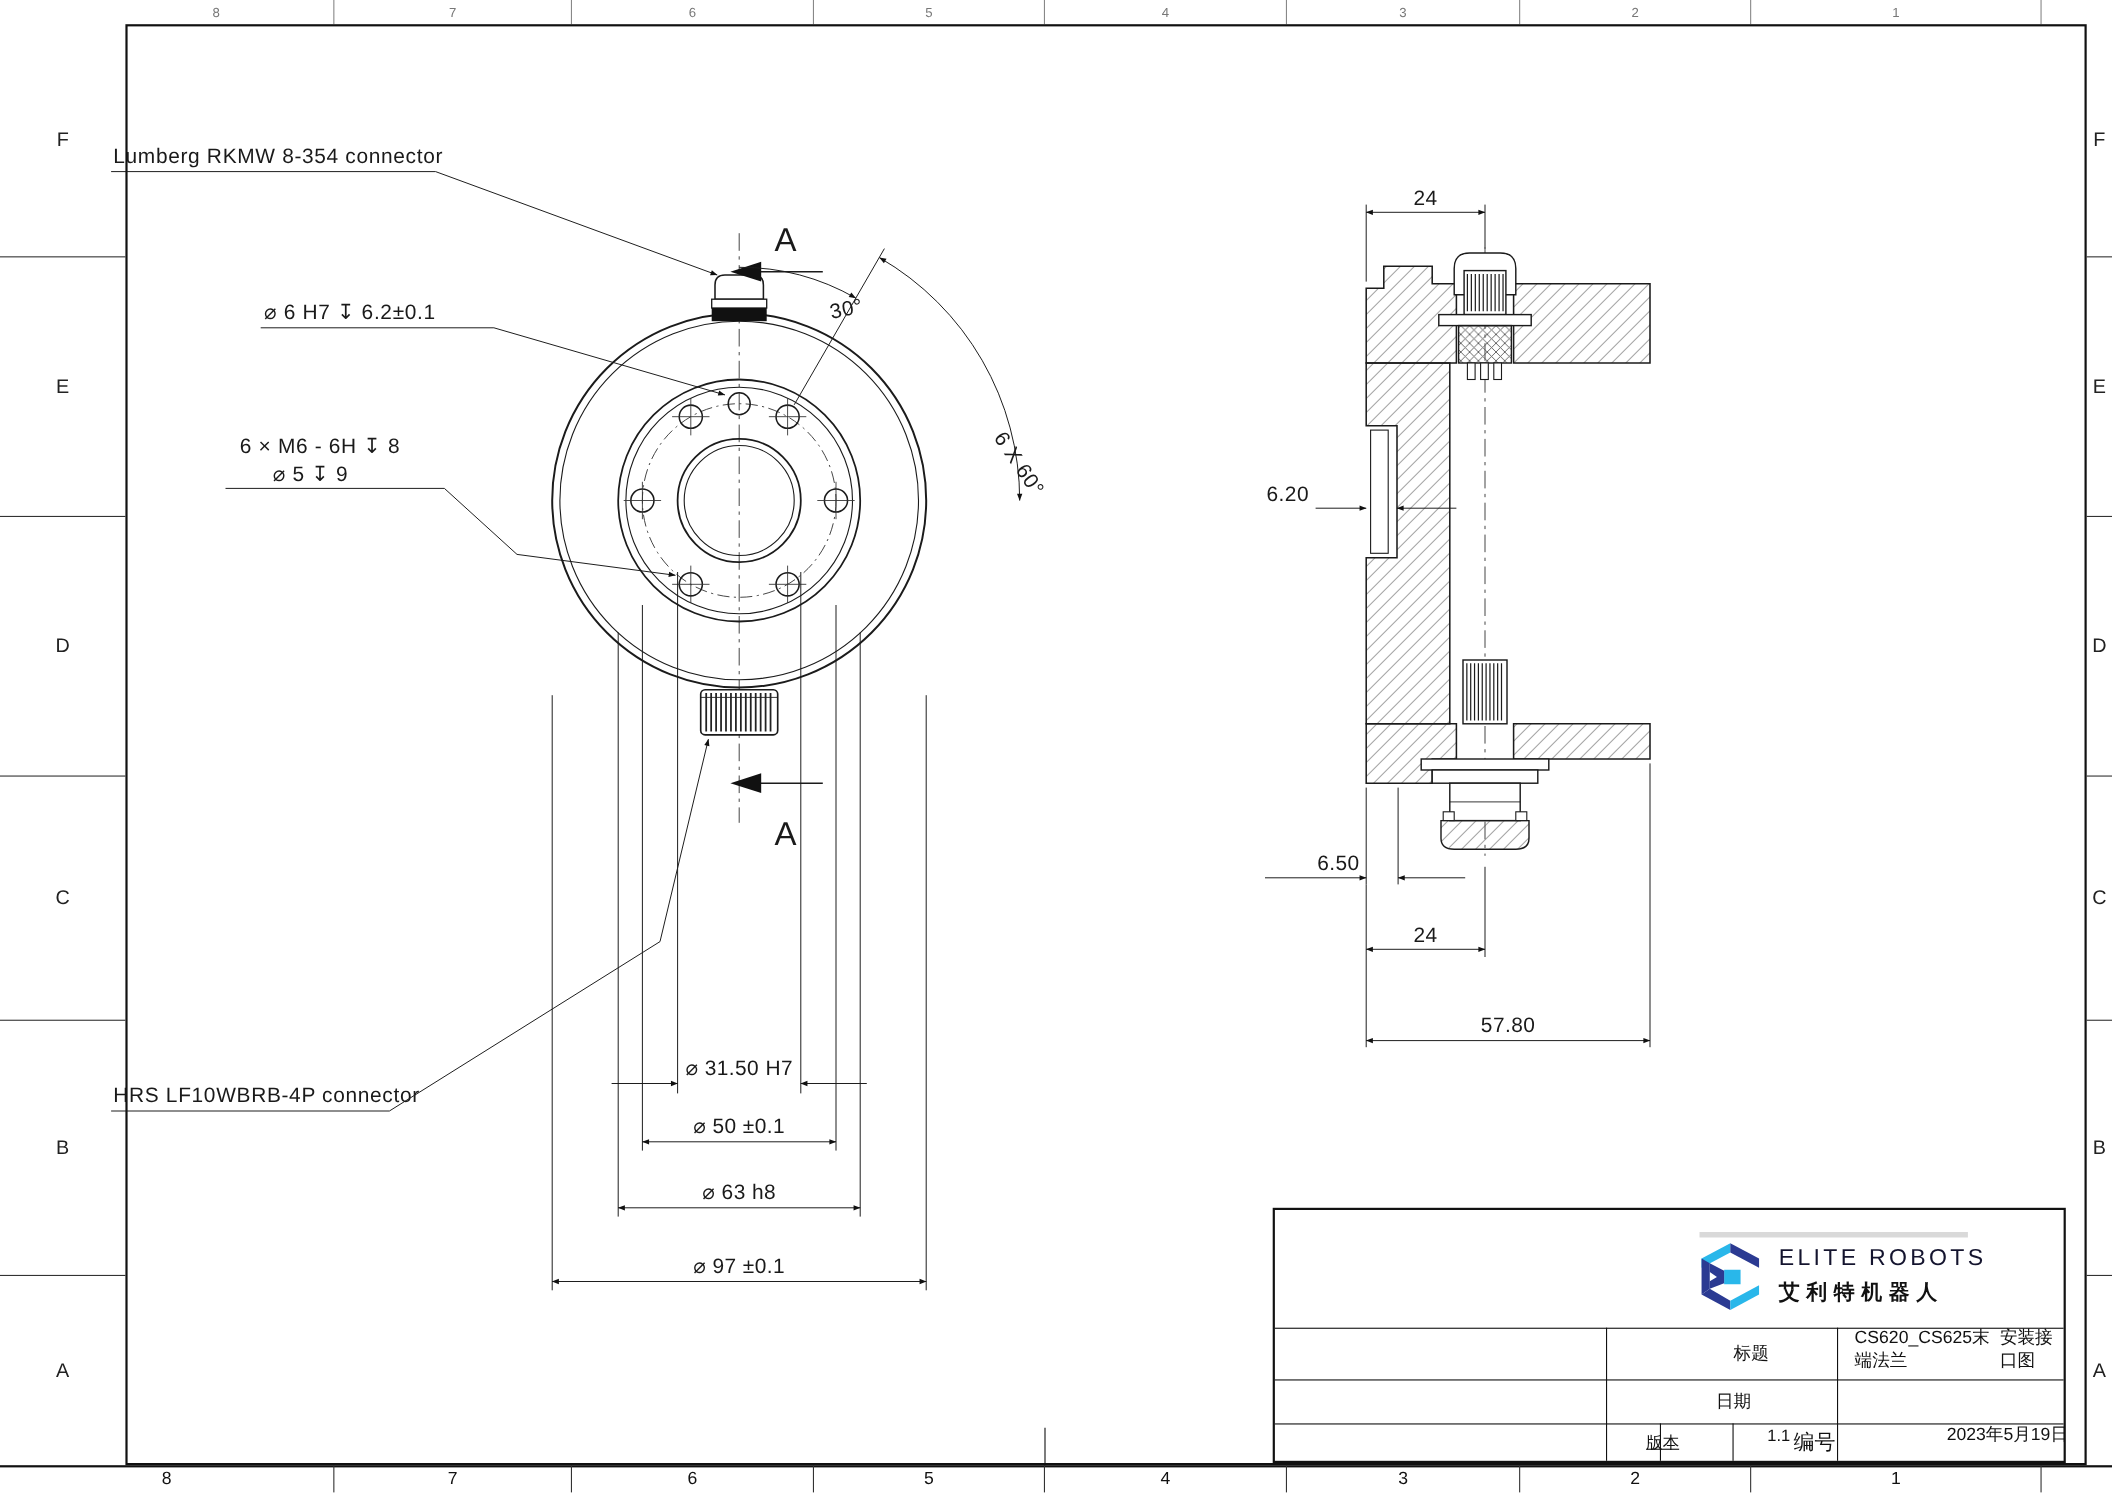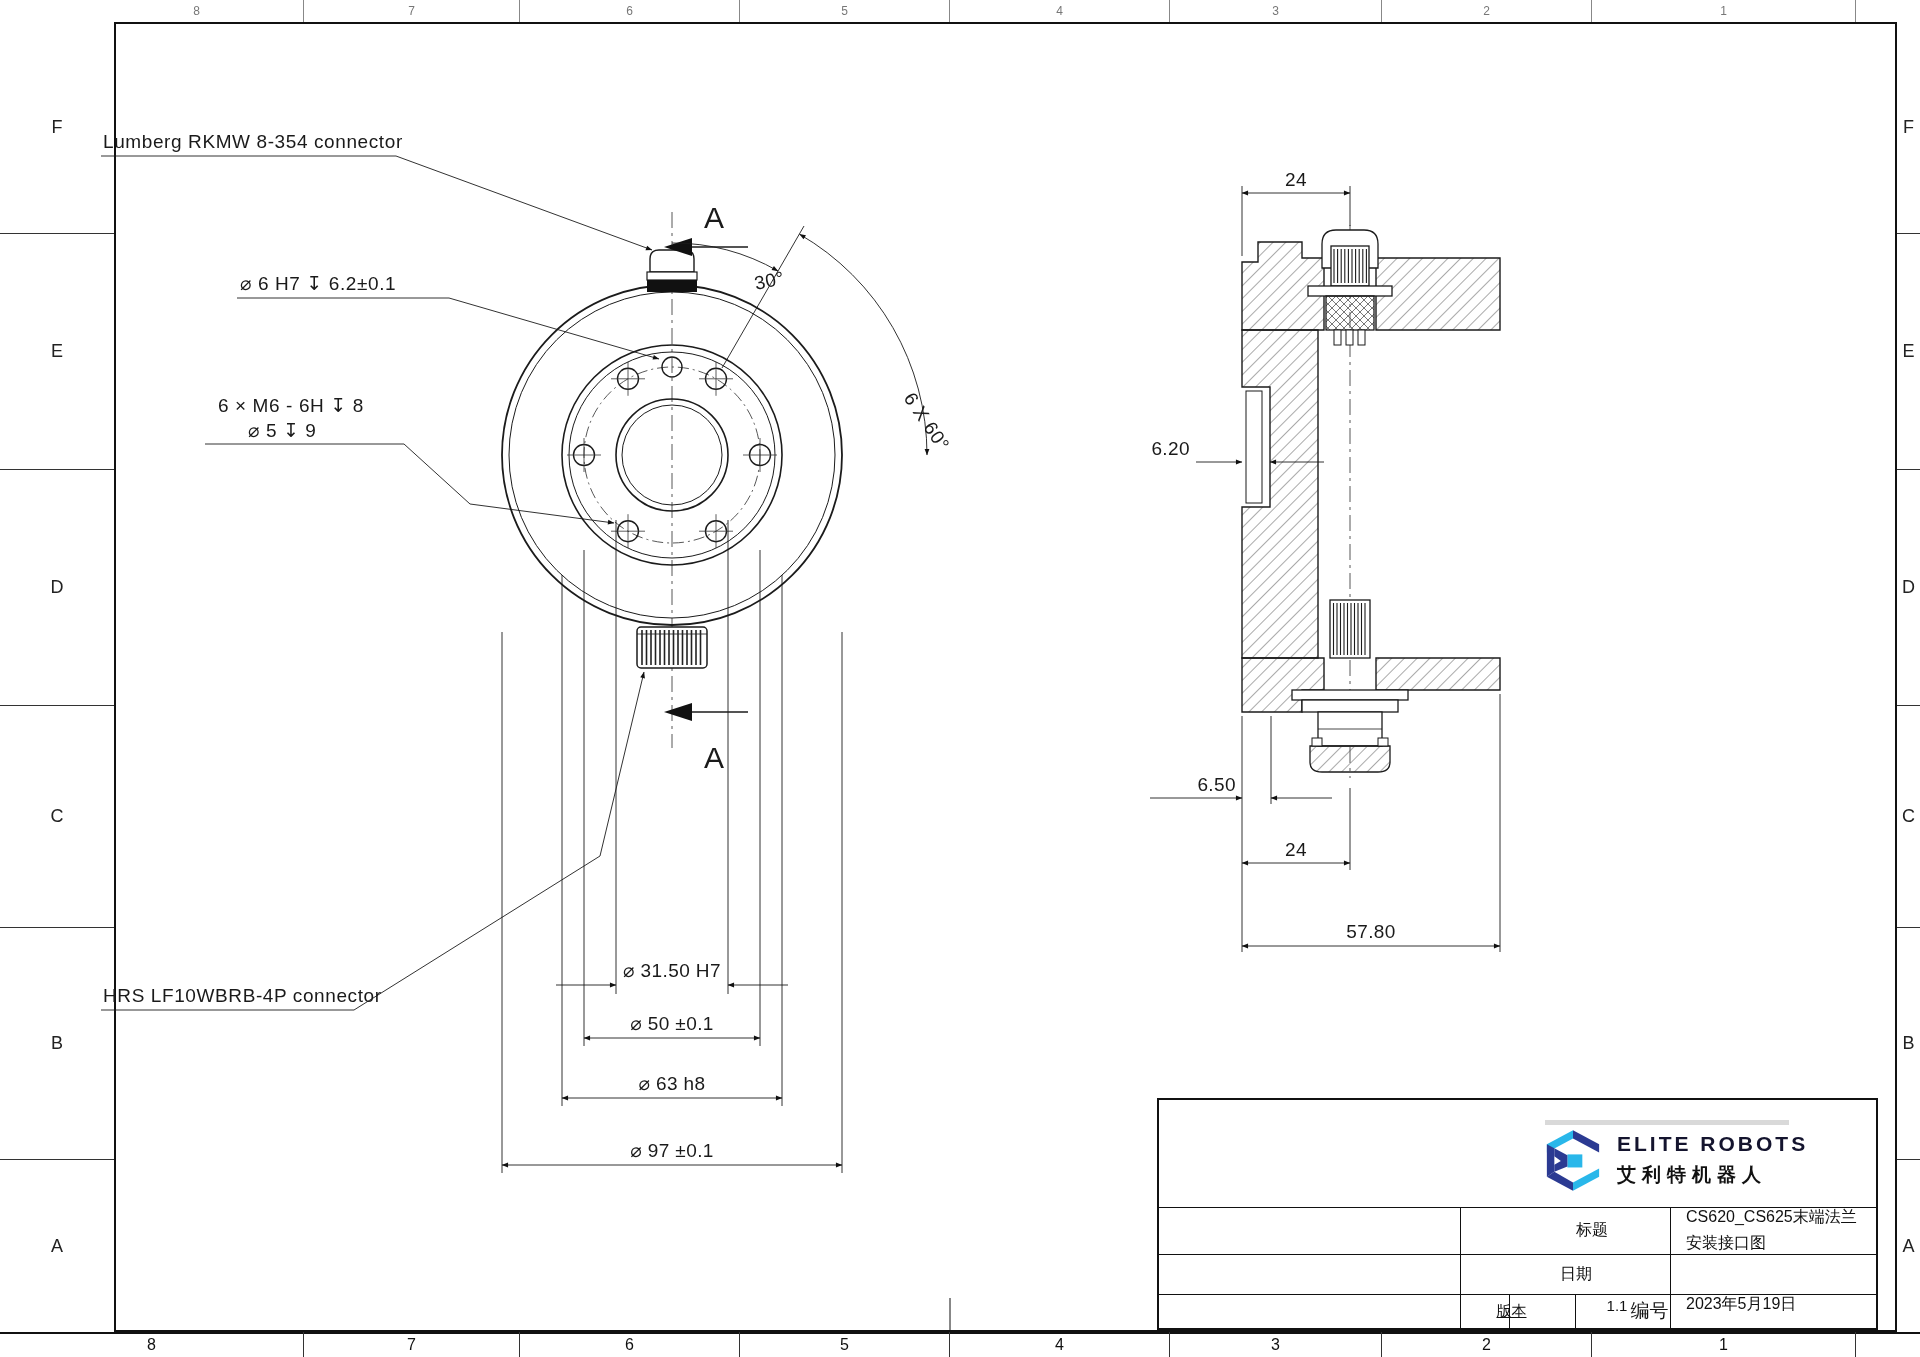--- a/index.html
+++ b/index.html
@@ -21,22 +21,22 @@
   
   svg text{font-family:"Liberation Sans","DejaVu Sans",sans-serif;fill:#1a1a1a;}
   .note{font-size:19px;letter-spacing:0.6px;}
   .dim{font-size:19px;letter-spacing:0.4px;}
   .sec{font-size:30px;}
   
   #title-block{left:1157px;top:1098px;width:721px;height:232px;border:2px solid #111;box-sizing:border-box;}
   .tb-h{position:absolute;left:0;width:100%;height:0;border-top:1.5px solid #111;}
   .tb-v{position:absolute;width:0;border-left:1.5px solid #111;}
   .tb-cell{position:absolute;display:flex;align-items:center;justify-content:center;font-size:16px;color:#111;padding-left:27px;}
-  .tb-val{position:absolute;display:flex;flex-direction:column;justify-content:space-between;font-size:16px;color:#111;}
-  #brand-en{position:absolute;left:72px;top:12px;font-size:21px;font-weight:bold;letter-spacing:3px;text-align:right;}
+  .tb-val{position:absolute;display:flex;flex-direction:row;justify-content:flex-end;font-size:16px;color:#111;}
+  #brand-en{position:absolute;left:72px;top:12px;font-size:21px;font-weight:normal;letter-spacing:3px;text-align:right;}
   #brand-cn{position:absolute;left:72px;top:42px;font-size:19px;letter-spacing:6px;font-weight:bold;}
   #logo-bar{position:absolute;left:0;top:0;width:244px;height:5px;background:#d9d9d9;}
 </style>
 </head>
 <body>
 
 <div id="page">
 
   <div class="abs">
     <div class="abs ruler-cell" style="left:90px;width:214px;">8</div>

